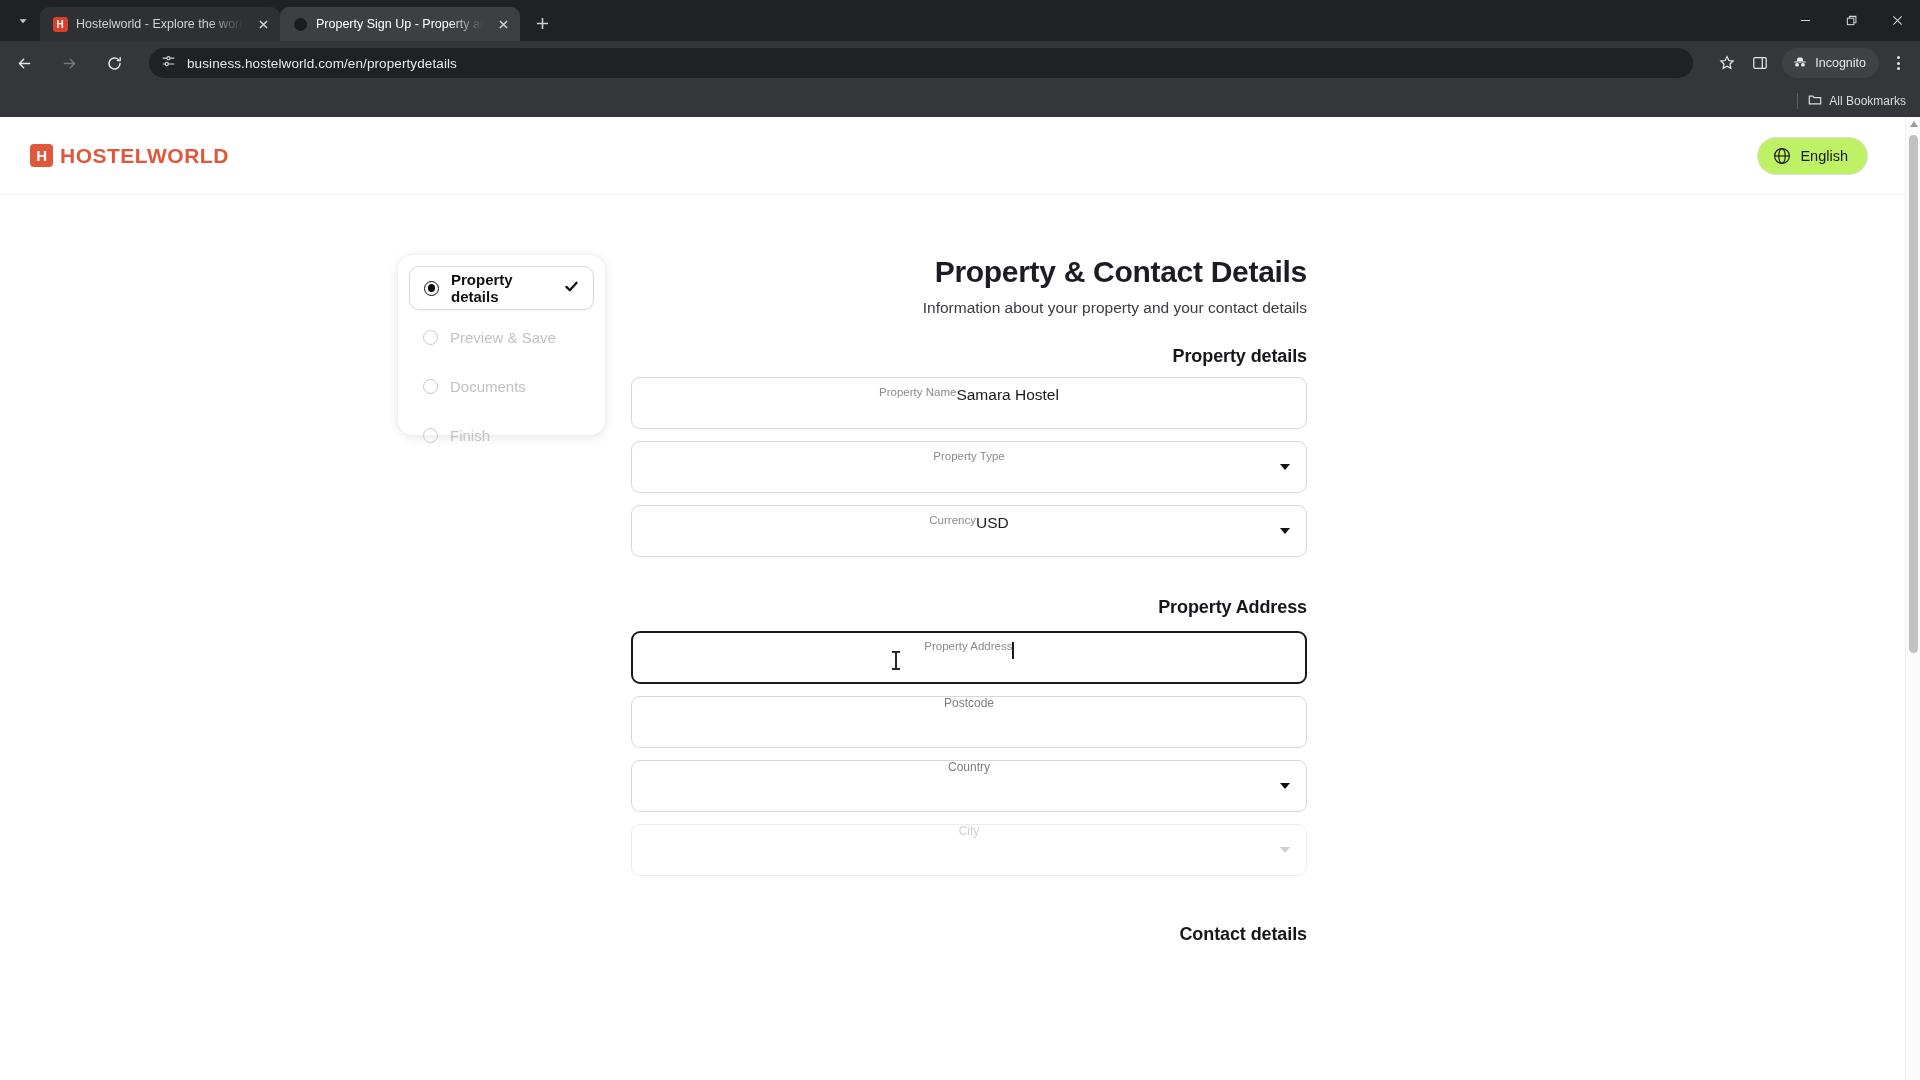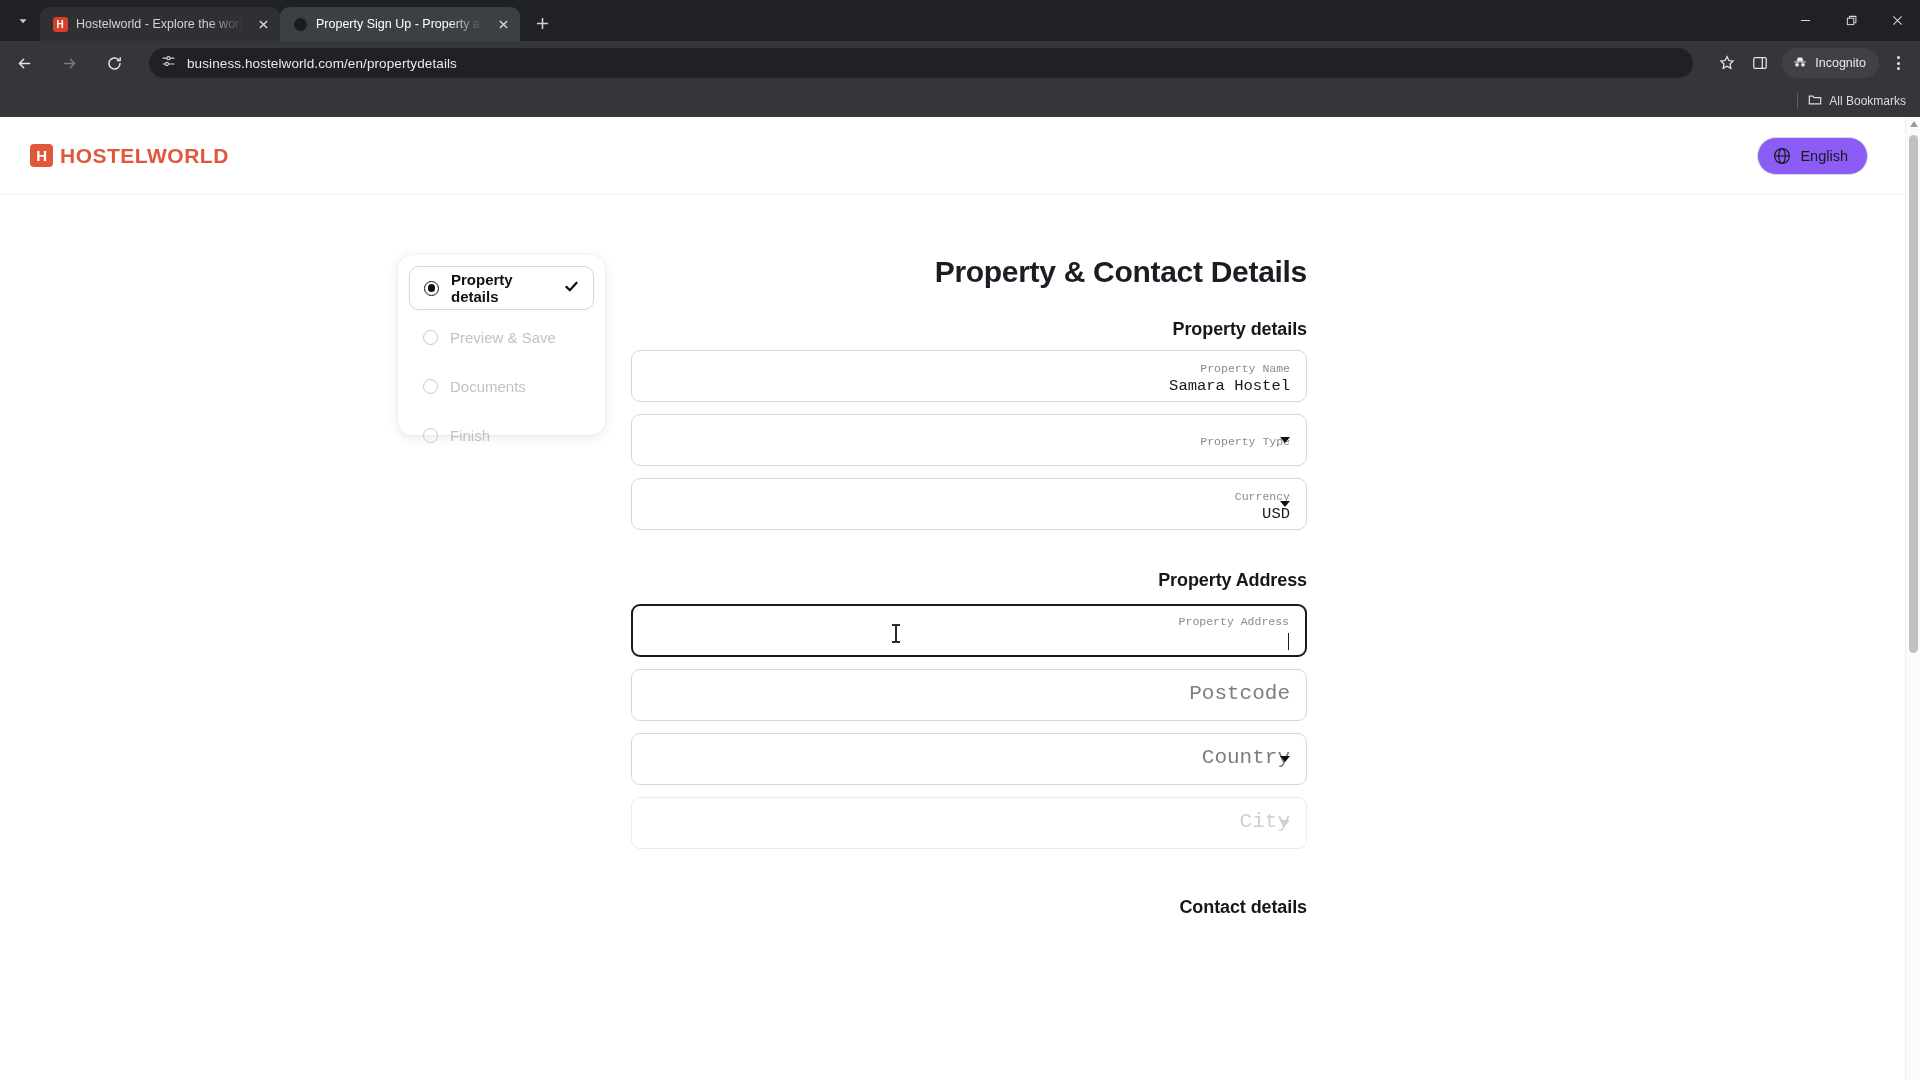--- a/index.html
+++ b/index.html
@@ -125,21 +125,21 @@
     width: 23px; height: 23px; border-radius: 4px; background: #e1573b;
     display: flex; align-items: center; justify-content: center;
   }
   .logo-mark span { color:#fff; font-weight: 800; font-size: 15px; line-height:1; letter-spacing:-.5px;}
   .logo-text {
     color: #e1573b; font-weight: 800; font-size: 21px; letter-spacing: .5px;
   }
   .lang-pill {
     display: flex; align-items: center; gap: 9px;
     border: 1px solid #dcdcdc; border-radius: 22px;
-    height: 38px; padding: 0 19px 0 15px; background: #8b5cf6;
+    height: 38px; padding: 0 19px 0 15px; background: #bef264;
     font-size: 14.5px; color: #1a1a1a;
   }
   .lang-pill .globe { width: 18px; height: 18px; }
   .lang-pill .globe svg { width: 18px; height: 18px; stroke: #1a1a1a; fill:none; stroke-width: 1.3; }
 
   
   .left-accent {
     position: absolute; left: 0; top: 142px; width: 8px; height: 483px;
     background: #4b89c8;
   }
@@ -213,36 +213,36 @@
     margin-top: 29px; margin-bottom: 10px; letter-spacing: -.1px;
   }
   .section-title.addr { margin-top: 40px; margin-bottom: 13px; }
   .section-title.contact { margin-top: 48px; }
 
   .field {
     position: relative; height: 52px;
     border: 1px solid #d7d7d7; border-radius: 9px;
     background: #fff; margin-bottom: 12px;
     padding: 8px 16px 0 16px;
-    display: flex; flex-direction: column; justify-content: center; font-family: Liberation Mono, monospace;
+    display: flex; flex-direction: row; justify-content: center;
   }
   .field.focused {
     border: 2px solid #1a1a1a; height: 53px; padding-top: 7px;
   }
   .field.disabled { border-color: #ececec; }
   .field.placeholder-only { justify-content: center; padding-top: 0; }
 
   .field-label {
     font-size: 11.5px; color: #8a8a8a; line-height: 1.1; margin-bottom: 3px;
   }
   .field-value {
     font-size: 15.5px; color: #1a1a1a; line-height: 1.15;
   }
   .field-placeholder {
-    font-size: 21px; color: #7d7d7d; line-height: 1.15;
+    font-size: 12px; color: #7d7d7d; line-height: 1.15;
   }
   .field-placeholder.faded { color: #cfcfcf; }
 
   .caret {
     display: inline-block; width: 1.3px; height: 17px;
     background: #1a1a1a; vertical-align: middle;
     position: relative; top: 1px;
   }
 
   .chev {
@@ -447,20 +447,21 @@
 
           <div class="step">
             <span class="radio"></span>
             <span class="step-label">Finish</span>
           </div>
         </div>
 
         <div class="form-col">
 
           <h1 class="page-title">Property &amp; Contact Details</h1>
+          <div class="page-sub">Information about your property and your contact details</div>
 
           <h2 class="section-title">Property details</h2>
 
           <div class="field">
             <span class="field-label">Property Name</span>
             <span class="field-value">Samara Hostel</span>
           </div>
 
           <div class="field">
             <span class="field-label">Property Type</span>

